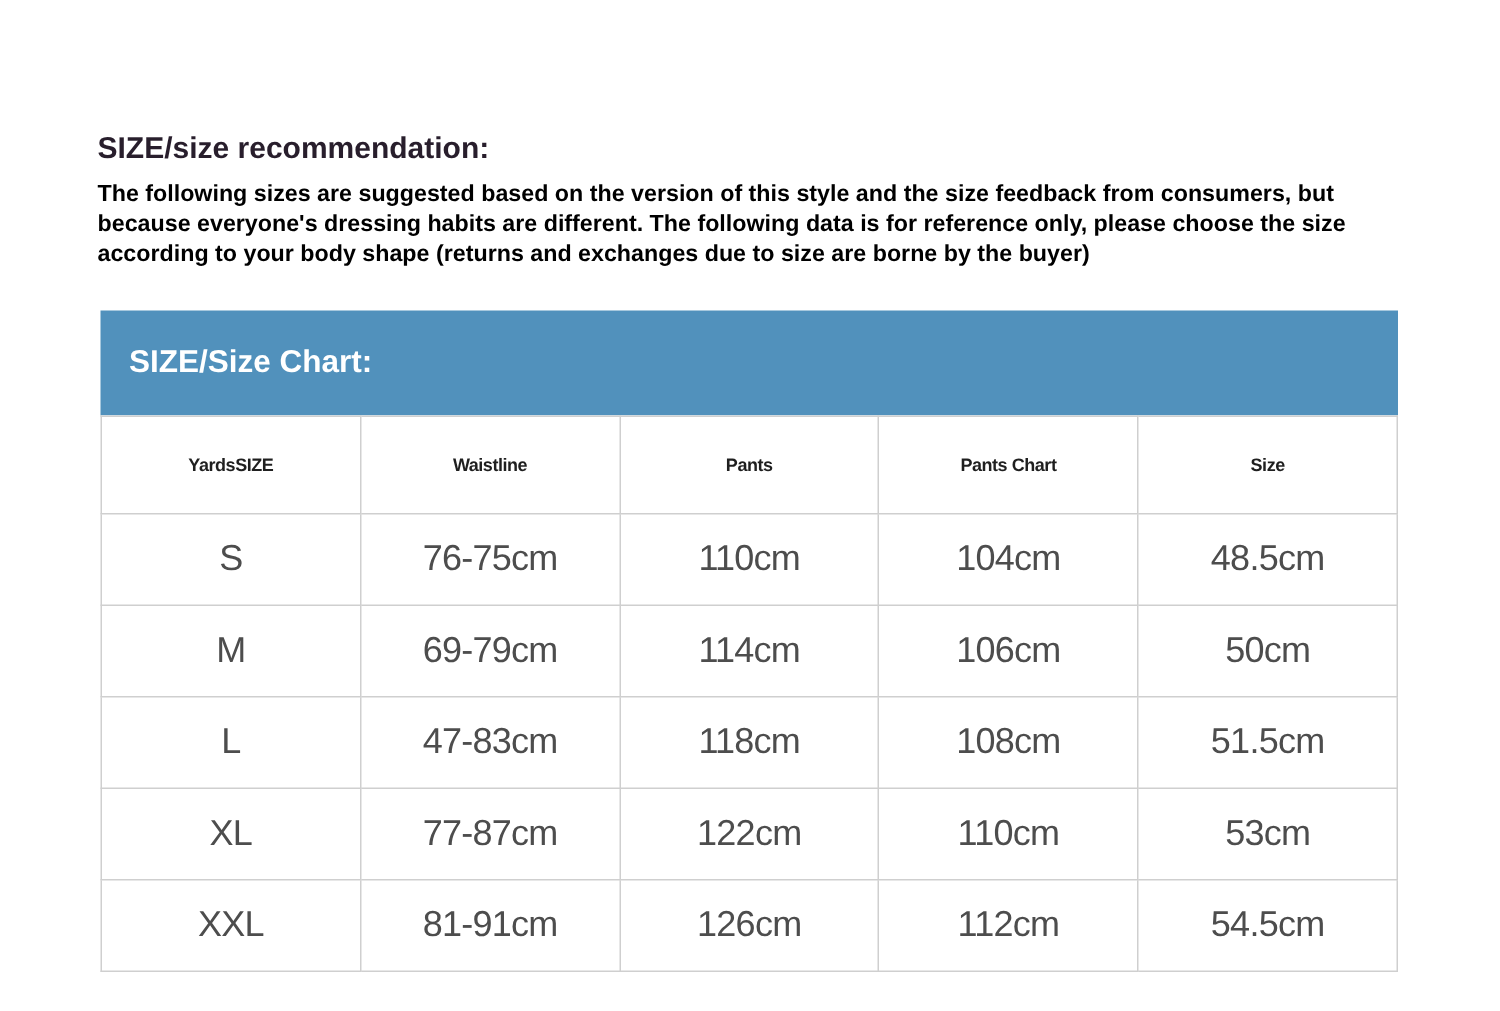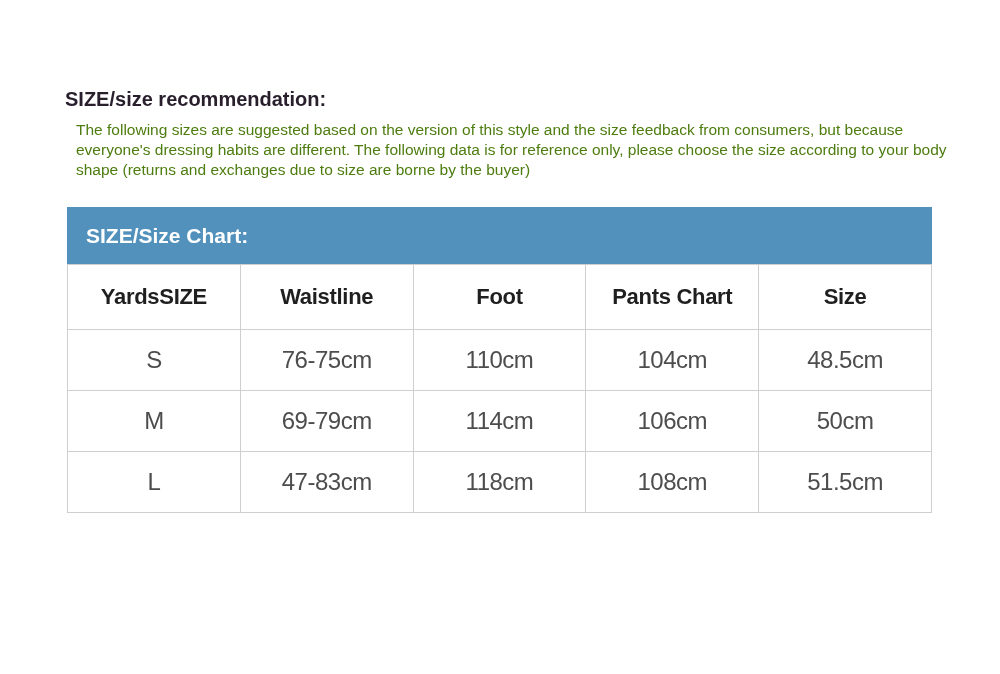--- a/index.html
+++ b/index.html
@@ -23,57 +23,57 @@
     left: 65px;
     top: 76px;
     font-size: 20px;
     font-weight: bold;
     color: #281e2c;
     letter-spacing: 0px;
     margin-top: 12px;
   }
   .rec-text {
     position: absolute;
-    left: 76px;
+    left: 65px;
     top: 120px;
     width: 878px;
     font-size: 15.5px;
-    font-weight: normal;
-    color: #4d7c0f;
+    font-weight: bold;
+    color: #000000;
     line-height: 20px;
   }
   .chart-wrap {
     position: absolute;
     left: 67px;
     top: 207px;
     width: 865px;
   }
   .chart-titlebar {
-    height: 57px;
+    height: 70px;
     background: #5191bc;
     display: flex;
     align-items: center;
     padding-left: 19px;
   }
   .chart-title {
     color: #ffffff;
     font-size: 21px;
     font-weight: bold;
     letter-spacing: 0px;
   }
   table.size-table {
     width: 100%;
     border-collapse: collapse;
     table-layout: fixed;
     background: #ffffff;
   }
   table.size-table th {
     height: 65px;
     border: 1px solid #cfcfcf;
-    font-size: 22px;
+    font-size: 12px;
     font-weight: bold;
     color: #1f1f1f;
     text-align: center;
     vertical-align: middle;
     letter-spacing: -0.3px;
   }
   table.size-table td {
     height: 61px;
     border: 1px solid #cfcfcf;
     font-size: 24px;
@@ -97,21 +97,21 @@
 
     <div class="chart-titlebar">
       <span class="chart-title">SIZE/Size Chart:</span>
     </div>
 
     <table class="size-table">
       <thead>
         <tr>
           <th>YardsSIZE</th>
           <th>Waistline</th>
-          <th>Foot</th>
+          <th>Pants</th>
           <th>Pants Chart</th>
           <th>Size</th>
         </tr>
       </thead>
       <tbody>
         <tr>
           <td>S</td>
           <td>76-75cm</td>
           <td>110cm</td>
           <td>104cm</td>
@@ -124,18 +124,32 @@
           <td>106cm</td>
           <td>50cm</td>
         </tr>
         <tr>
           <td>L</td>
           <td>47-83cm</td>
           <td>118cm</td>
           <td>108cm</td>
           <td>51.5cm</td>
         </tr>
+        <tr>
+          <td>XL</td>
+          <td>77-87cm</td>
+          <td>122cm</td>
+          <td>110cm</td>
+          <td>53cm</td>
+        </tr>
+        <tr>
+          <td>XXL</td>
+          <td>81-91cm</td>
+          <td>126cm</td>
+          <td>112cm</td>
+          <td>54.5cm</td>
+        </tr>
       </tbody>
     </table>
 
   </div>
 
 </div>
 
 </body></html>

